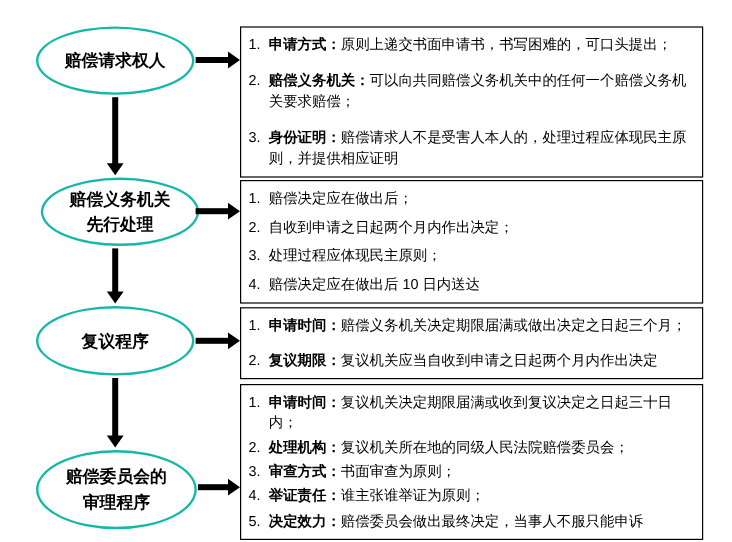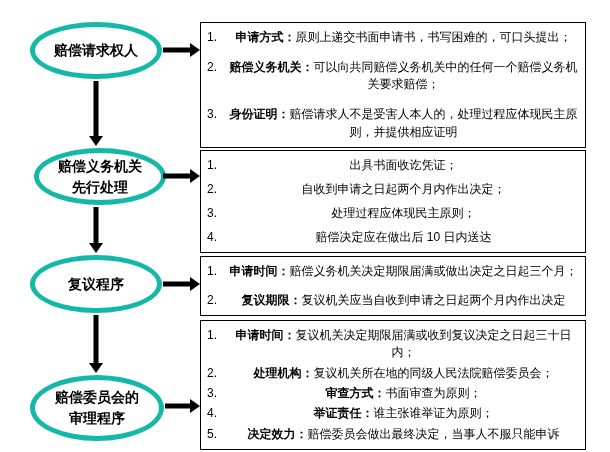--- a/index.html
+++ b/index.html
@@ -1,26 +1,26 @@
 <!DOCTYPE html>
 <html><head>
 <meta charset="utf-8">
 <style>
   html,body{margin:0;padding:0;background:#ffffff;}
   #canvas{position:relative;width:610px;height:452px;background:#ffffff;color:#000;
           font-family:"Liberation Sans","DejaVu Sans",sans-serif;overflow:hidden;}
-  .ellipse{position:absolute;border:5px solid #14b8a6;border-radius:50%;background:#fff;
+  .ellipse{position:absolute;border:2px solid #14b8a6;border-radius:50%;background:#fff;
            display:flex;flex-direction:column;align-items:center;justify-content:center;
            font-weight:bold;font-size:14px;line-height:1.5;text-align:center;box-sizing:border-box;}
   .box{position:absolute;border:1px solid #000;background:#fff;box-sizing:border-box;
        display:flex;flex-direction:column;justify-content:space-between;
        padding:6px 2px 6px 6px;font-size:12px;line-height:1.45;}
   .item{display:flex;align-items:flex-start;}
   .num{width:17px;flex-shrink:0;}
-  .content{flex:1;text-align:center;}
+  .content{flex:1;}
   .lbl{font-weight:bold;}
   .h-arrow{position:absolute;height:14px;}
   .h-arrow .shaft{position:absolute;left:0;top:50%;transform:translateY(-50%);
                   height:5px;width:calc(100% - 9px);background:#000;}
   .h-arrow .head{position:absolute;right:0;top:50%;transform:translateY(-50%);width:0;height:0;
                  border-left:10px solid #000;border-top:7px solid transparent;border-bottom:7px solid transparent;}
   .v-arrow{position:absolute;width:14px;}
   .v-arrow .shaft{position:absolute;top:0;left:50%;transform:translateX(-50%);
                   width:5px;height:calc(100% - 9px);background:#000;}
   .v-arrow .head{position:absolute;bottom:0;left:50%;transform:translateX(-50%);width:0;height:0;
@@ -51,21 +51,21 @@
   </div>
 
   <div class="ellipse" style="left:34px;top:148px;width:132px;height:57px">
     <span>赔偿义务机关</span>
     <span>先行处理</span>
   </div>
 
   <div class="box" style="left:200px;top:150px;width:386px;height:103px">
     <div class="item">
       <span class="num">1.</span>
-      <span class="content"><b class="lbl"></b><span>出具书面收讫凭证；</span></span>
+      <span class="content"><b class="lbl"></b><span>赔偿决定应在做出后；</span></span>
     </div>
     <div class="item">
       <span class="num">2.</span>
       <span class="content"><b class="lbl"></b><span>自收到申请之日起两个月内作出决定；</span></span>
     </div>
     <div class="item">
       <span class="num">3.</span>
       <span class="content"><b class="lbl"></b><span>处理过程应体现民主原则；</span></span>
     </div>
     <div class="item">

